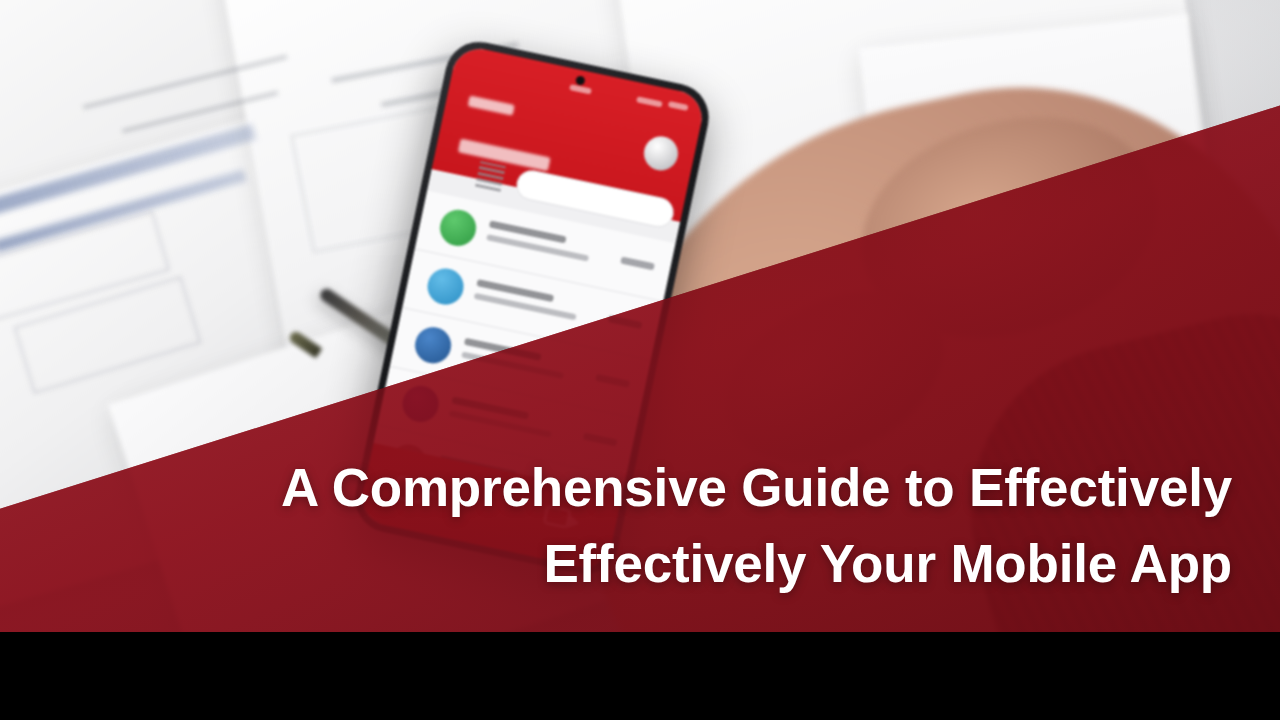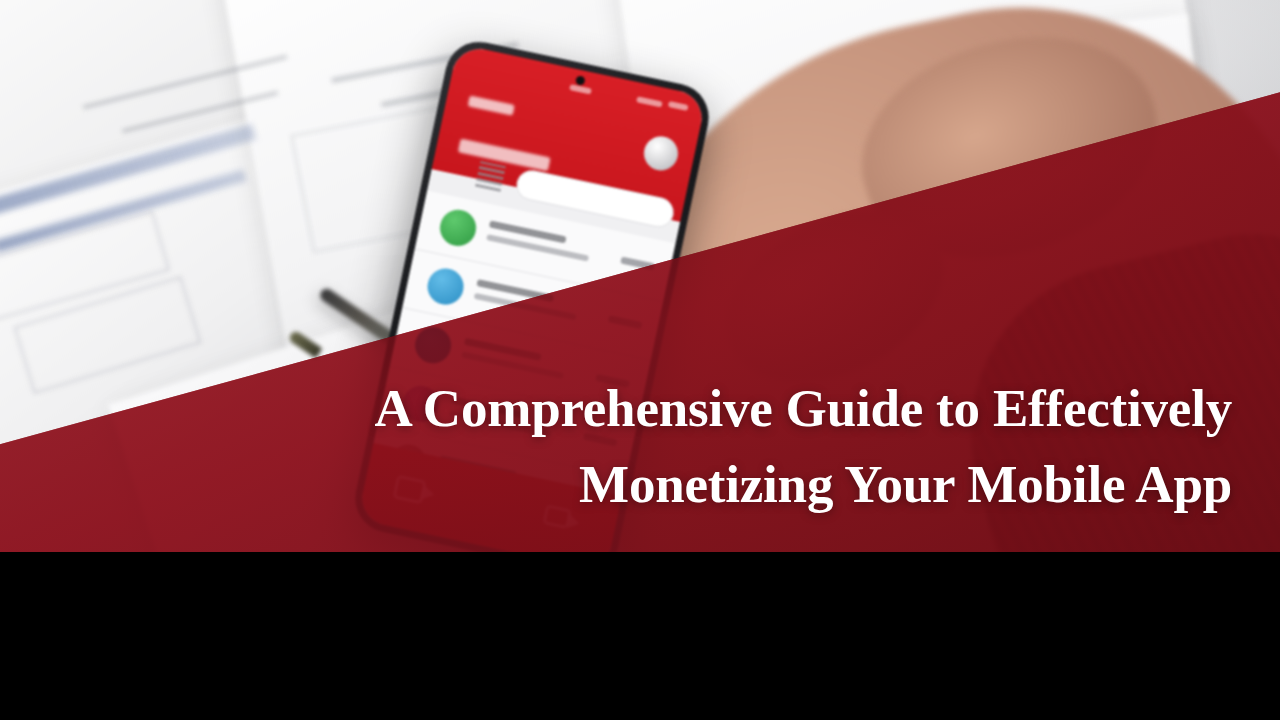--- a/index.html
+++ b/index.html
@@ -1,22 +1,22 @@
 <!DOCTYPE html>
 <html><head>
 <meta charset="utf-8">
 <title>Hero Banner</title>
 <style>
   * { margin:0; padding:0; box-sizing:border-box; }
   html,body { width:1280px; height:720px; overflow:hidden; background:#000; }
 
   .stage {
     position:relative;
-    width:1280px; height:552px;
-    font-family:Liberation Serif, serif;
+    width:1280px; height:632px;
+    font-family:Liberation Sans, sans-serif;
     overflow:hidden;
   }
 
   
   .photo {
     position:absolute; inset:0;
     background:
       
       radial-gradient(ellipse 900px 700px at 18% 18%, rgba(255,255,255,.55), rgba(255,255,255,0) 62%),
       radial-gradient(ellipse 700px 520px at 88% 8%,  rgba(236,236,238,.75), rgba(236,236,238,0) 60%),
@@ -319,16 +319,16 @@
 
       </div>
     </div>
   </div>
 
   <div class="overlay"></div>
   <div class="overlay2"></div>
 
   <div class="headline">
     <span class="ln">A Comprehensive Guide to Effectively</span>
-    <span class="ln">Monetizing Your Mobile App</span>
+    <span class="ln">Effectively Your Mobile App</span>
   </div>
 
 </div>
 
 </body></html>

